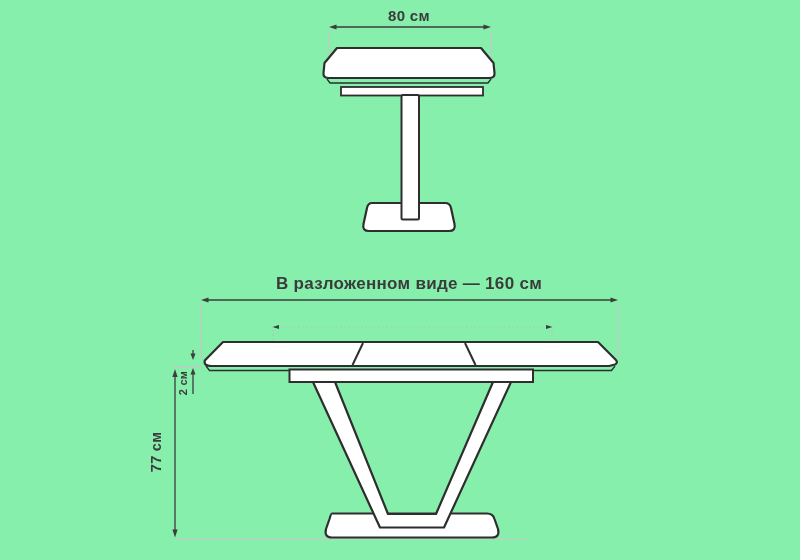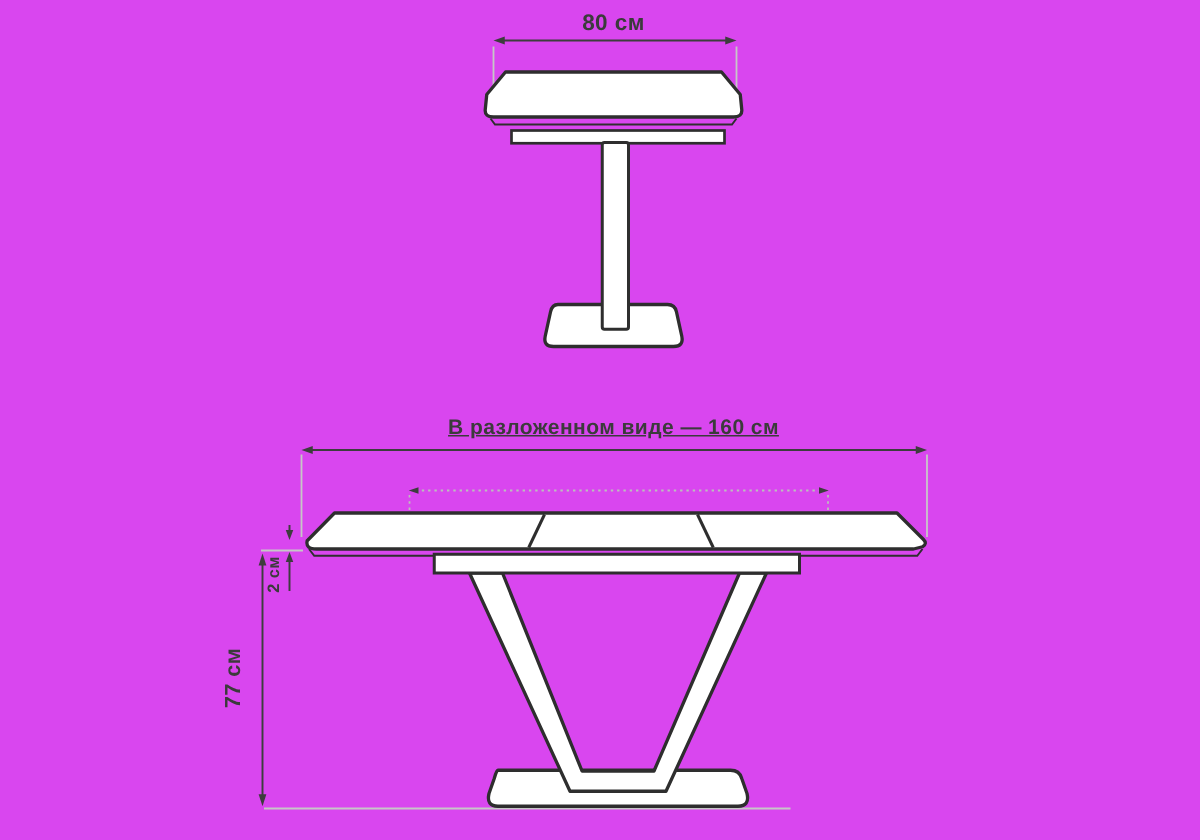--- a/index.html
+++ b/index.html
@@ -1,35 +1,35 @@
 <!DOCTYPE html>
 <html><head>
 <meta charset="utf-8">
 <style>
   html,body{margin:0;padding:0;background:#ffffff;}
   #stage{
     position:relative;
     width:800px;height:560px;
-    background:#d946ef;
+    background:#86efac;
     font-family:"Liberation Sans","DejaVu Sans",sans-serif;
     overflow:hidden;
   }
   #drawing{position:absolute;left:0;top:0;}
   .dim-label{
     position:absolute;
     color:#3b3b3b;
     font-weight:600;
     font-size:15px;
     letter-spacing:.3px;
     text-align:center;
     white-space:nowrap;
     line-height:18px;
     user-select:none;
   }
-  .dim-label.big{font-size:14px;text-decoration:underline;}
+  .dim-label.big{font-size:17px;}
   .dim-label.rot{transform:rotate(-90deg);}
   .dim-label.small{font-size:11px;letter-spacing:.2px;}
 </style>
 </head>
 <body>
 
 <div id="stage">
 
   <svg id="drawing" width="800" height="560" viewBox="0 0 800 560">
 

